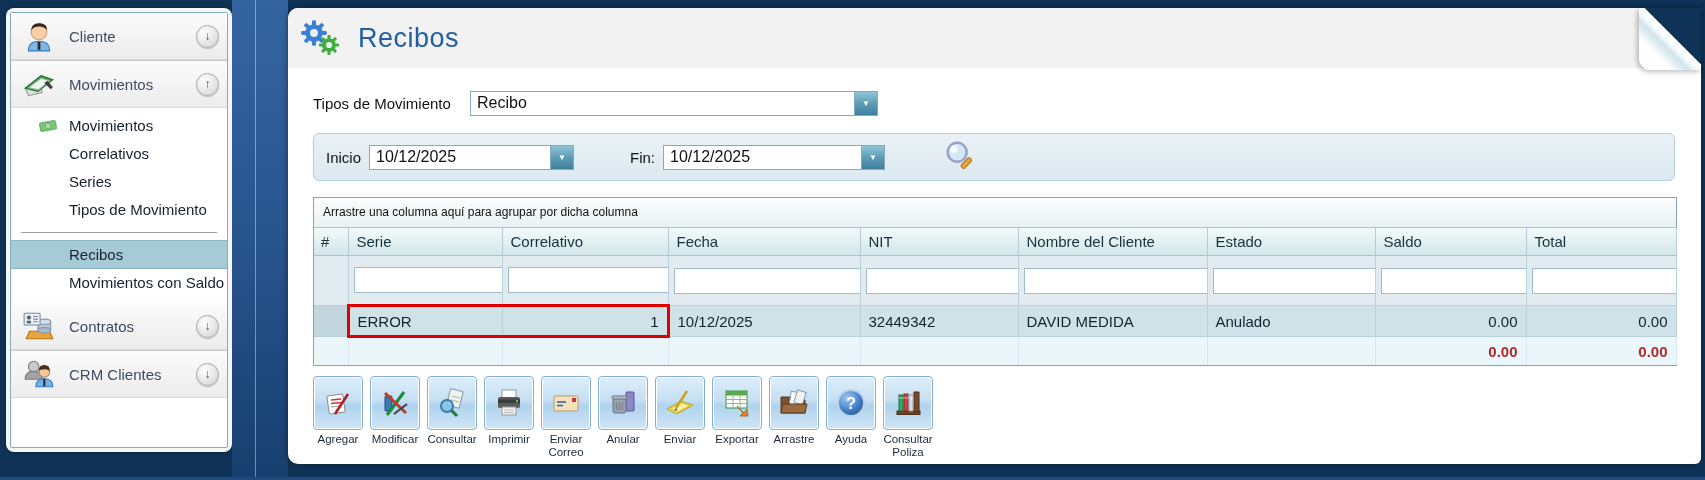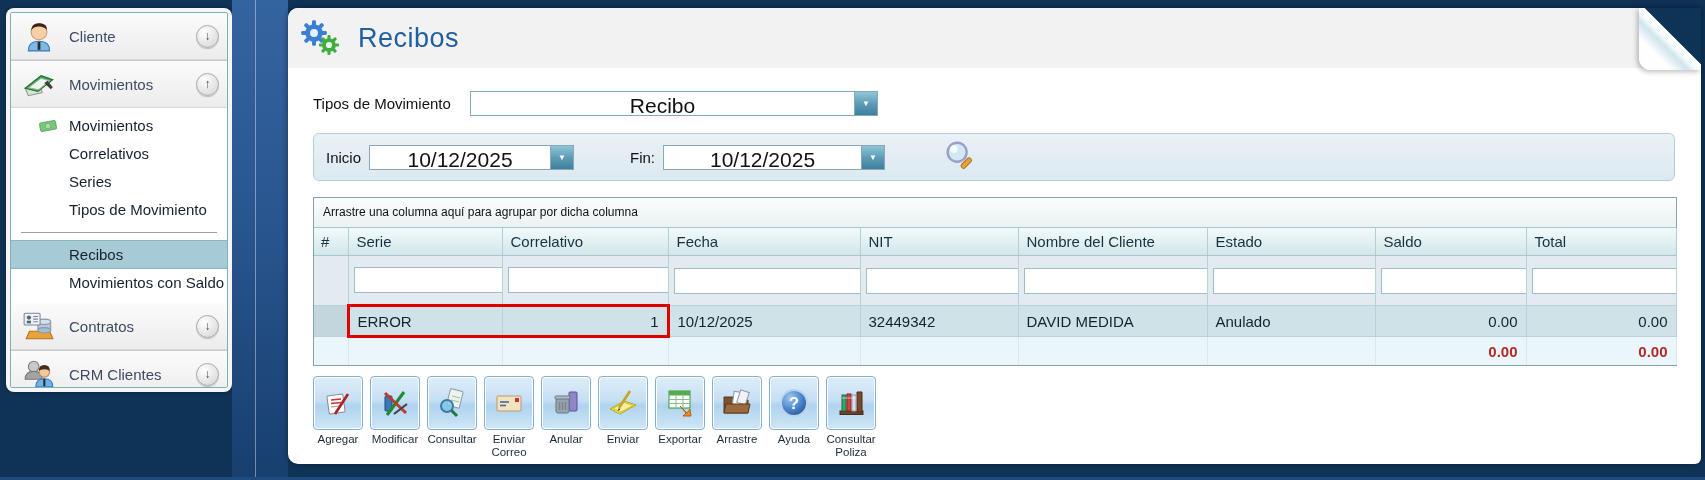--- a/index.html
+++ b/index.html
@@ -1,20 +1,20 @@
 <!DOCTYPE html>
 <html><head>
 <meta charset="utf-8">
 <style>
   html,body{margin:0;padding:0;background:#0f3357;font-family:"Liberation Sans","DejaVu Sans",sans-serif;}
   .stage{position:relative;width:1705px;height:480px;background:#0f3357;overflow:hidden;}
   .stage::after{content:"";position:absolute;left:0;bottom:0;width:100%;height:3px;background:#1e4a7c;}
 
   
-  .sidebar{position:absolute;left:6px;top:8px;width:226px;height:384px;background:#f6f6f6;
+  .sidebar{position:absolute;left:6px;top:8px;width:226px;height:444px;background:#f6f6f6;
     border-radius:8px;box-shadow:0 0 4px rgba(0,0,0,.4);padding:4px;box-sizing:border-box;}
   .accordion{border:1px solid #7fb0ba;background:#fff;height:100%;box-sizing:border-box;overflow:hidden;border-radius:2px;}
   .acc-header{display:flex;align-items:center;height:46px;background:linear-gradient(180deg,#fbfbfb,#ececec);
     border-bottom:1px solid #d9d9d9;padding:0 8px 0 10px;cursor:pointer;}
   .acc-header + .acc-header{border-top:1px solid #c9c9c9;}
   .acc-ico{width:36px;height:36px;flex:0 0 36px;display:flex;align-items:center;justify-content:center;}
   .acc-label{flex:1;margin-left:12px;font-size:15px;color:#3d4a63;}
   .circle-btn{width:21px;height:21px;border-radius:50%;border:1px solid #a9a9a9;
     background:radial-gradient(circle at 35% 30%,#ffffff,#d2d2d2);display:flex;align-items:center;justify-content:center;
     font-size:12px;color:#4a4a4a;font-weight:bold;line-height:1;box-shadow:0 1px 1px rgba(0,0,0,.2);}
@@ -39,21 +39,21 @@
   .gears{position:relative;width:46px;height:42px;}
   .gear-big{position:absolute;left:0;top:2px;}
   .gear-small{position:absolute;left:18px;top:17px;}
   .page-title{font-size:27px;color:#2060a0;margin-left:12px;letter-spacing:.5px;}
 
   .content{padding:0 26px 0 25px;}
 
   .tipo-row{display:flex;align-items:center;margin-top:22px;height:26px;}
   .tipo-label{width:157px;font-size:15px;color:#111;}
   .combo{display:flex;align-items:stretch;height:25px;border:1px solid #86a9bc;background:#fff;box-sizing:border-box;}
-  .combo-val{flex:1;font-size:21px;color:#111;padding:2px 6px 0 6px;white-space:nowrap;overflow:hidden;text-align:center;}
+  .combo-val{flex:1;font-size:16px;color:#111;padding:2px 6px 0 6px;white-space:nowrap;overflow:hidden;}
   .drop-btn{width:22px;background:linear-gradient(180deg,#8fc6d8 0%,#5e9cb6 50%,#3e7f9e 100%);
     border-left:1px solid #86a9bc;display:flex;align-items:center;justify-content:center;color:#fff;font-size:8px;cursor:pointer;}
   .combo.tipos{width:408px;}
 
   .date-panel{margin-top:17px;height:48px;background:linear-gradient(180deg,#e9f1f5,#dce9f0);
     border:1px solid #b5cfda;border-radius:6px;display:flex;align-items:center;padding:12px 12px;box-sizing:border-box;}
   .dp-label{font-size:15px;color:#111;margin-right:8px;}
   .combo.date1{width:205px;}
   .combo.date2{width:222px;}
   .fin-gap{margin-left:56px;}
@@ -408,20 +408,34 @@
                 </g>
               <line x1="16" y1="9" x2="24" y2="11" stroke="#aabbaa" stroke-width="1.2"></line>
               <line x1="15" y1="13" x2="23" y2="15" stroke="#aabbaa" stroke-width="1.2"></line>
               <circle cx="11" cy="19" r="6" fill="#7ec3e8" fill-opacity=".8" stroke="#3a7ca8" stroke-width="2"></circle>
               <line x1="15.5" y1="23.5" x2="21" y2="29" stroke="#1d7a3c" stroke-width="3"></line>
             </svg>
           </span>
           <span class="tbtn-label">Consultar</span>
         </div>
 
+        <div class="tbtn">
+          <span class="tbtn-face">
+            <svg width="32" height="32" viewBox="0 0 32 32">
+              <rect x="9" y="3" width="14" height="8" fill="#ffffff" stroke="#999999"></rect>
+              <rect x="5" y="10" width="22" height="11" rx="2" fill="#5a5a5a"></rect>
+              <rect x="5" y="12.5" width="22" height="3.5" fill="#3a3a3a"></rect>
+              <circle cx="24" cy="14.2" r="1.1" fill="#66dd66"></circle>
+              <rect x="9" y="20" width="14" height="8" fill="#f0f0f0" stroke="#999999"></rect>
+              <line x1="11" y1="23" x2="21" y2="23" stroke="#bbbbbb"></line>
+              <line x1="11" y1="25.5" x2="21" y2="25.5" stroke="#bbbbbb"></line>
+            </svg>
+          </span>
+          <span class="tbtn-label">Imprimir</span>
+        </div>
 
         <div class="tbtn">
           <span class="tbtn-face">
             <svg width="32" height="32" viewBox="0 0 32 32">
               <rect x="4" y="9" width="24" height="15" rx="1" fill="#f3e3bd" stroke="#bb9977"></rect>
               <rect x="22" y="11" width="4" height="4" fill="#cc3333"></rect>
               <line x1="7" y1="15" x2="16" y2="15" stroke="#4466aa" stroke-width="1.6"></line>
               <line x1="7" y1="18.5" x2="13" y2="18.5" stroke="#4466aa" stroke-width="1.6"></line>
             </svg>
           </span>

